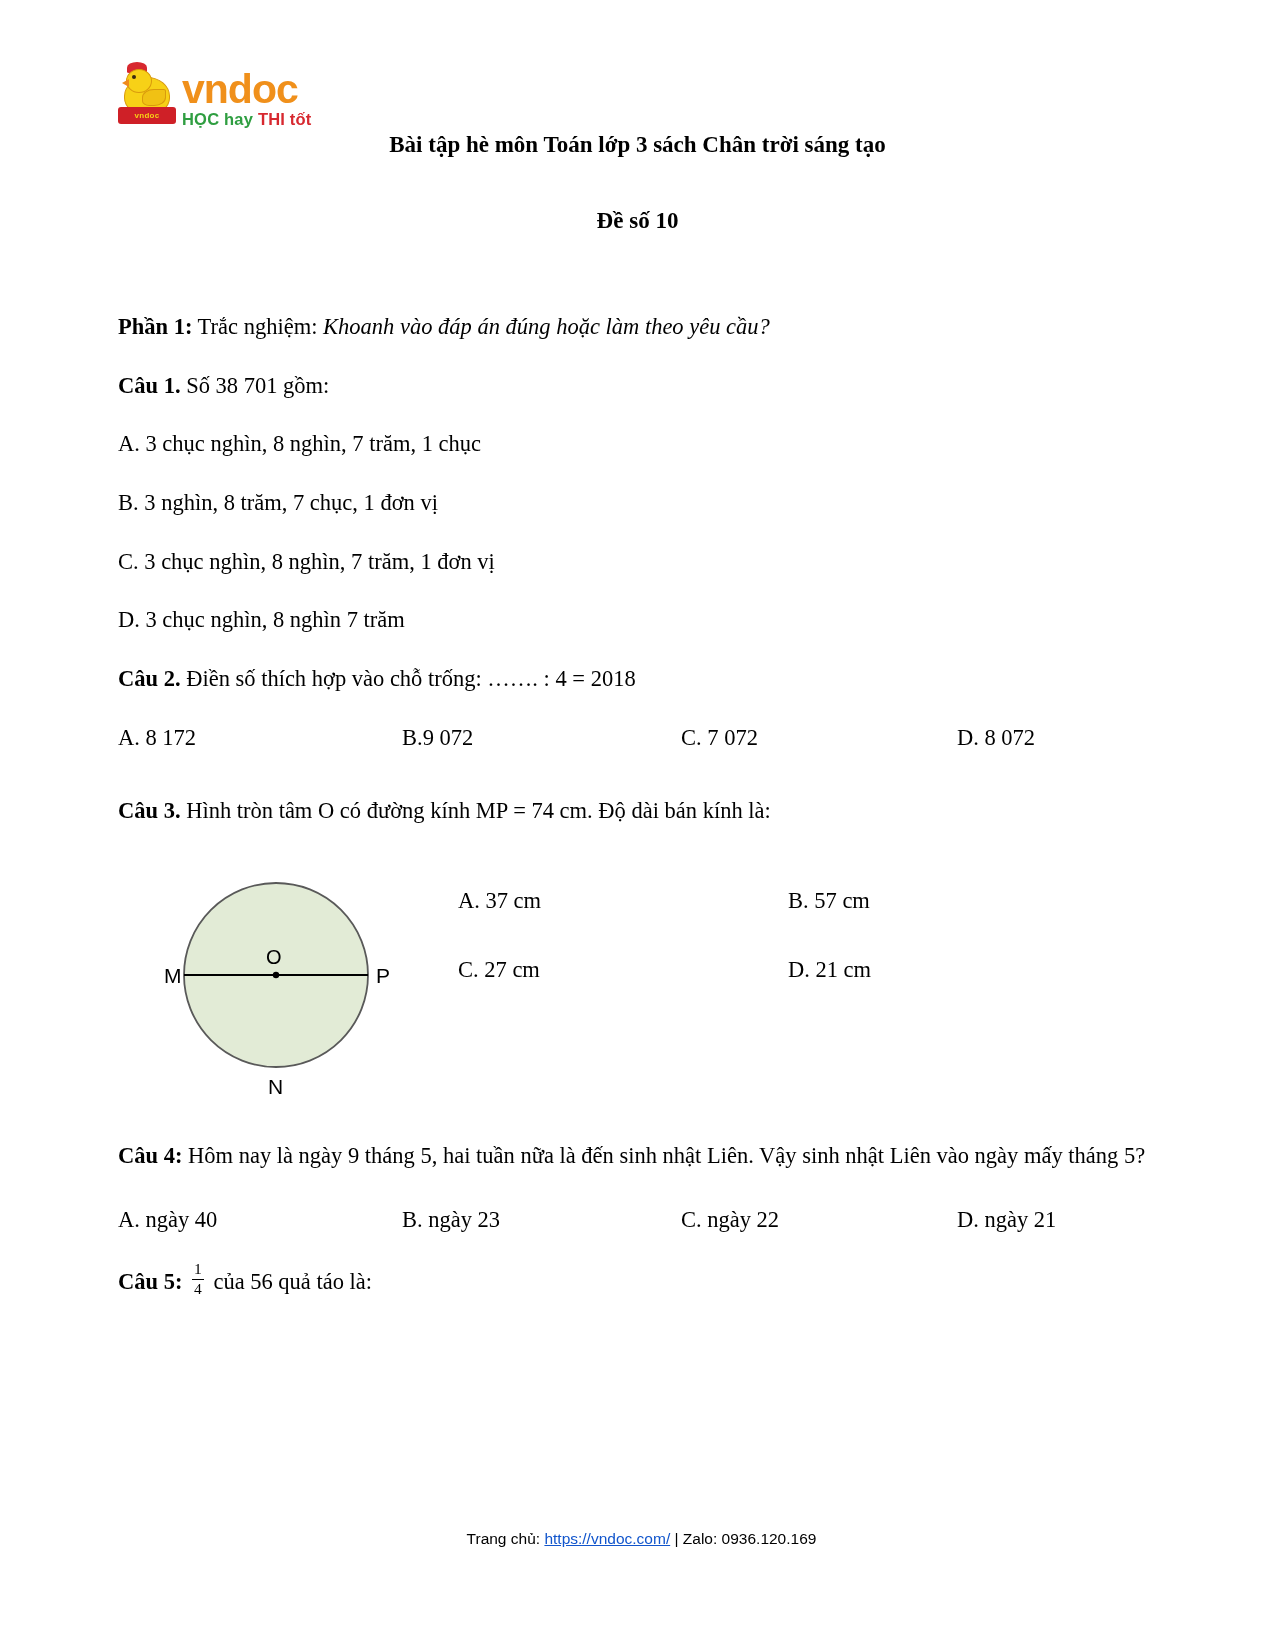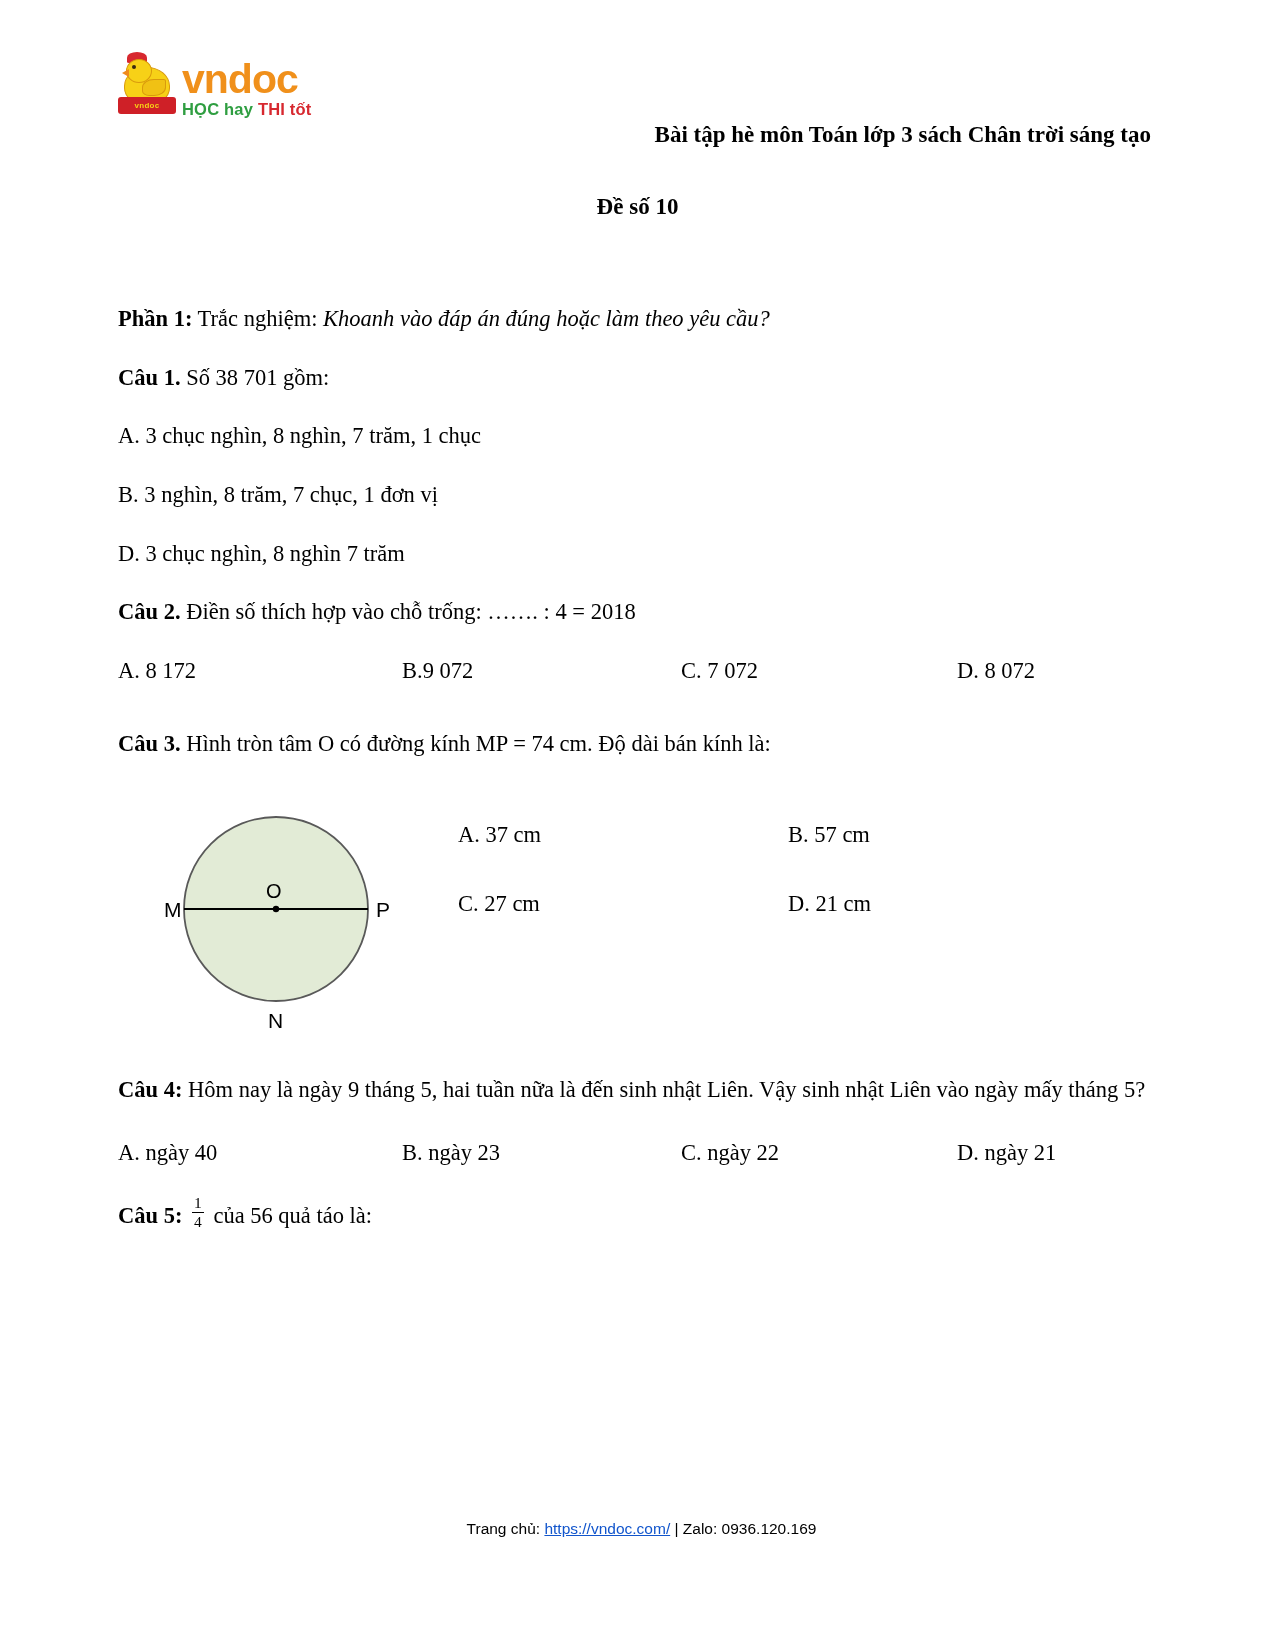--- a/index.html
+++ b/index.html
@@ -134,29 +134,29 @@
     font-size: 16.5px;
     font-weight: bold;
     letter-spacing: .2px;
     margin-top: 2px;
   }
   .logo-tag .g { color: #2f9e41; }
   .logo-tag .r { color: #d7282f; }
 
   
   .doc-title {
+    margin: 16px;
+    padding-top: 113px;
+    text-align: center;
+    font-size: 23px;
+    font-weight: bold;
+    line-height: 1.35;
+  }
+  .doc-subtitle {
     margin: 6px;
-    padding-top: 113px;
-    text-align: right;
-    font-size: 23px;
-    font-weight: bold;
-    line-height: 1.35;
-  }
-  .doc-subtitle {
-    margin: 12px;
     padding-top: 32px;
     text-align: center;
     font-size: 23px;
     font-weight: bold;
   }
 
   
   .content {
     padding-top: 72px;
     font-size: 22.5px;
@@ -283,20 +283,21 @@
 
     <p class="p">
       <b class="lbl">Phần 1:</b><span> Trắc nghiệm: </span><i class="it">Khoanh vào đáp án đúng hoặc làm theo yêu cầu?</i>
     </p>
 
     <p class="p">
       <b class="lbl">Câu 1.</b><span> Số 38 701 gồm:</span>
     </p>
     <p class="p">A. 3 chục nghìn, 8 nghìn, 7 trăm, 1 chục</p>
     <p class="p">B. 3 nghìn, 8 trăm, 7 chục, 1 đơn vị</p>
+    <p class="p">C. 3 chục nghìn, 8 nghìn, 7 trăm, 1 đơn vị</p>
     <p class="p">D. 3 chục nghìn, 8 nghìn 7 trăm</p>
 
     <p class="p">
       <b class="lbl">Câu 2.</b><span> Điền số thích hợp vào chỗ trống: ……. : 4 = 2018</span>
     </p>
     <div class="ans-row">
       <span class="c1">A. 8 172</span>
       <span class="c2">B.9 072</span>
       <span class="c3">C. 7 072</span>
       <span class="c4">D. 8 072</span>

